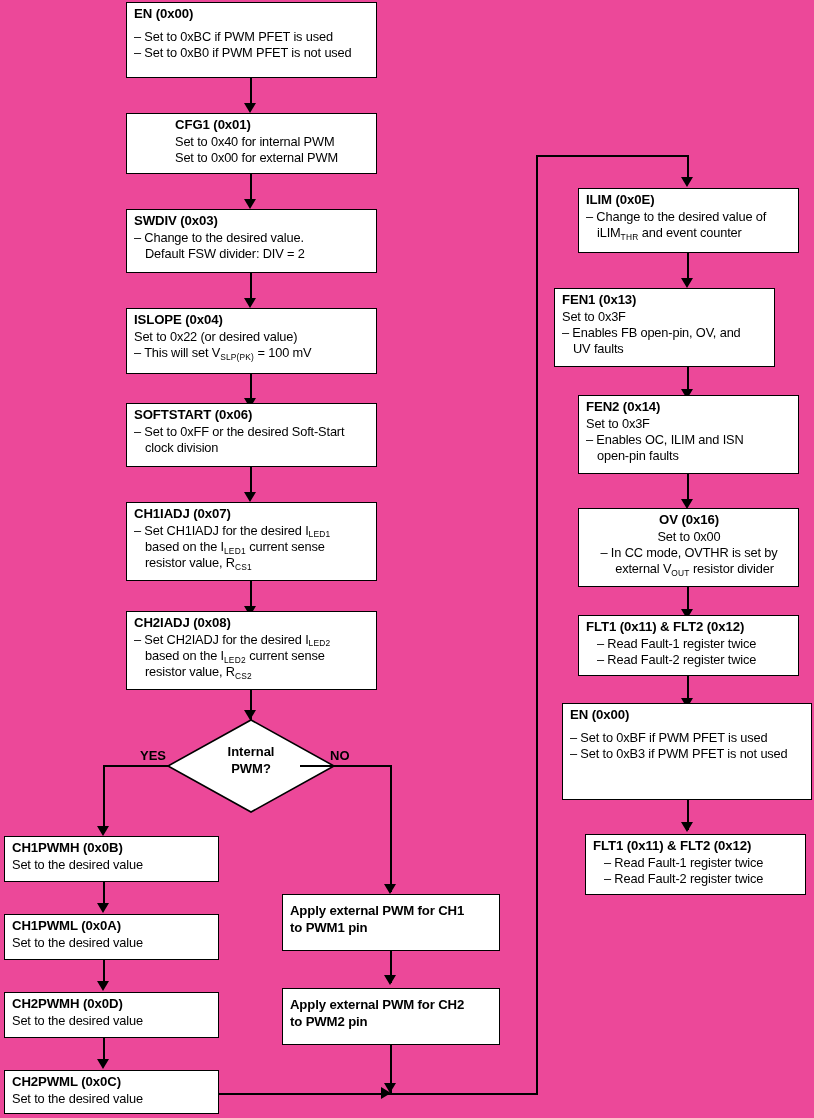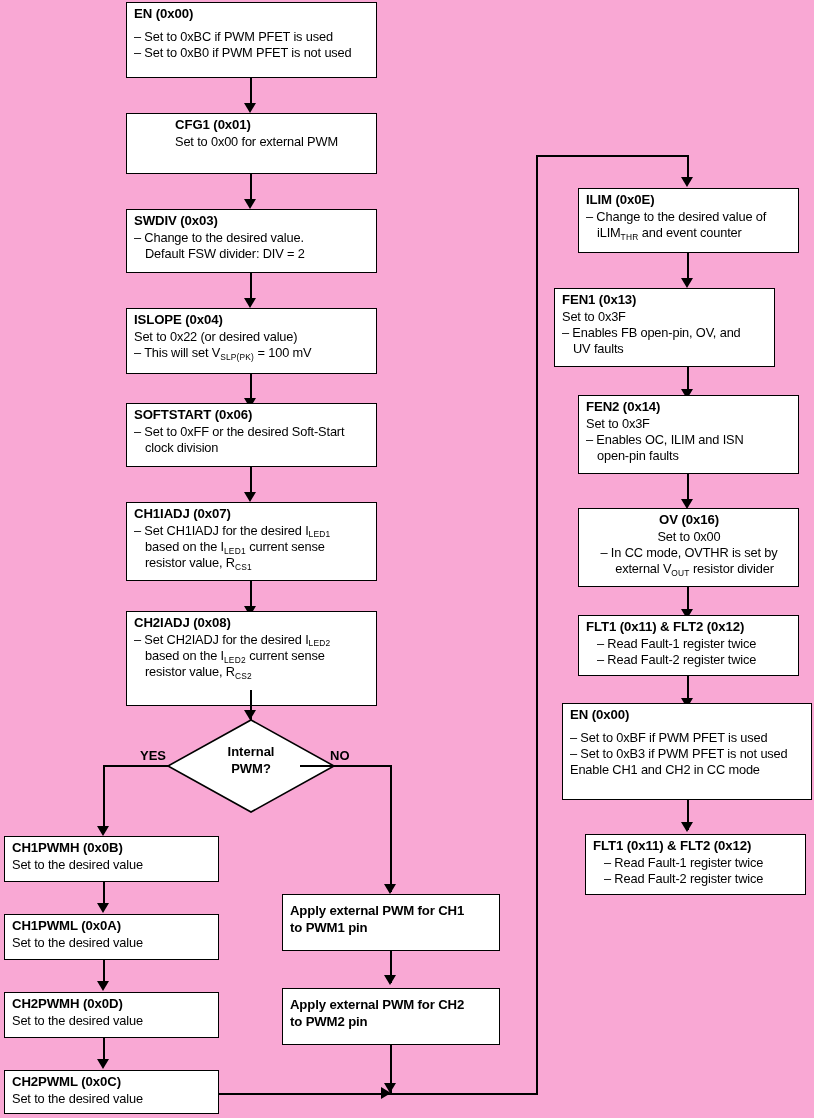--- a/index.html
+++ b/index.html
@@ -8,21 +8,21 @@
     background: #ffffff;
   }
   body {
     font-family: "Liberation Sans", sans-serif;
     color: #000000;
   }
   #canvas {
     position: relative;
     width: 814px;
     height: 1118px;
-    background: #f9a8d4;
+    background: #ec4899;
     overflow: hidden;
   }
   .node {
     position: absolute;
     box-sizing: border-box;
     border: 1.6px solid #000000;
     background: #ffffff;
     padding: 3px 6px 3px 7px;
     line-height: 1.27;
   }
@@ -102,20 +102,21 @@
     <div class="ttl">EN (0x00)</div>
     <div class="ln">– Set to 0xBC if PWM PFET is used</div>
     <div class="ln">– Set to 0xB0 if PWM PFET is not used</div>
   </div>
 
   <div class="edge v" style="left:250px; top:78px; height:30px;"></div>
   <div class="arrow down" style="left:244px; top:103px;"></div>
 
   <div class="node" style="left:126px; top:113px; width:251px; height:61px;padding-left:48px;">
     <div class="ttl">CFG1 (0x01)</div>
+    <div class="ln">Set to 0x40 for internal PWM</div>
     <div class="ln">Set to 0x00 for external PWM</div>
   </div>
 
   <div class="edge v" style="left:250px; top:174px; height:30px;"></div>
   <div class="arrow down" style="left:244px; top:199px;"></div>
 
   <div class="node" style="left:126px; top:209px; width:251px; height:64px;">
     <div class="ttl">SWDIV (0x03)</div>
     <div class="ln">– Change to the desired value.</div>
     <div class="ln ind">Default FSW divider: DIV = 2</div>
@@ -145,21 +146,21 @@
   <div class="node" style="left:126px; top:502px; width:251px; height:79px;">
     <div class="ttl">CH1IADJ (0x07)</div>
     <div class="ln"><span>– Set CH1IADJ for the desired I</span><sub>LED1</sub></div>
     <div class="ln ind"><span>based on the I</span><sub>LED1</sub><span> current sense</span></div>
     <div class="ln ind"><span>resistor value, R</span><sub>CS1</sub></div>
   </div>
 
   <div class="edge v" style="left:250px; top:581px; height:30px;"></div>
   <div class="arrow down" style="left:244px; top:606px;"></div>
 
-  <div class="node" style="left:126px; top:611px; width:251px; height:95px;">
+  <div class="node" style="left:126px; top:611px; width:251px; height:79px;">
     <div class="ttl">CH2IADJ (0x08)</div>
     <div class="ln"><span>– Set CH2IADJ for the desired I</span><sub>LED2</sub></div>
     <div class="ln ind"><span>based on the I</span><sub>LED2</sub><span> current sense</span></div>
     <div class="ln ind"><span>resistor value, R</span><sub>CS2</sub></div>
   </div>
 
   <div class="edge v" style="left:250px; top:690px; height:30px;"></div>
   <div class="arrow down" style="left:244px; top:710px;"></div>
 
   <div class="diamond-wrap" style="left:166px; top:718px;">
@@ -282,21 +283,20 @@
     <div class="ln ind">– Read Fault-2 register twice</div>
   </div>
 
   <div class="edge v" style="left:687px; top:676px; height:28px;"></div>
   <div class="arrow down" style="left:681px; top:698px;"></div>
 
   <div class="node gap" style="left:562px; top:703px; width:250px; height:97px;">
     <div class="ttl">EN (0x00)</div>
     <div class="ln">– Set to 0xBF if PWM PFET is used</div>
     <div class="ln">– Set to 0xB3 if PWM PFET is not used</div>
-    <div class="ln">Enable CH1 and CH2 in CC mode</div>
   </div>
 
   <div class="edge v" style="left:687px; top:800px; height:30px;"></div>
   <div class="arrow down" style="left:681px; top:822px;"></div>
 
   <div class="node" style="left:585px; top:834px; width:221px; height:61px;">
     <div class="ttl">FLT1 (0x11) &amp; FLT2 (0x12)</div>
     <div class="ln ind">– Read Fault-1 register twice</div>
     <div class="ln ind">– Read Fault-2 register twice</div>
   </div>

